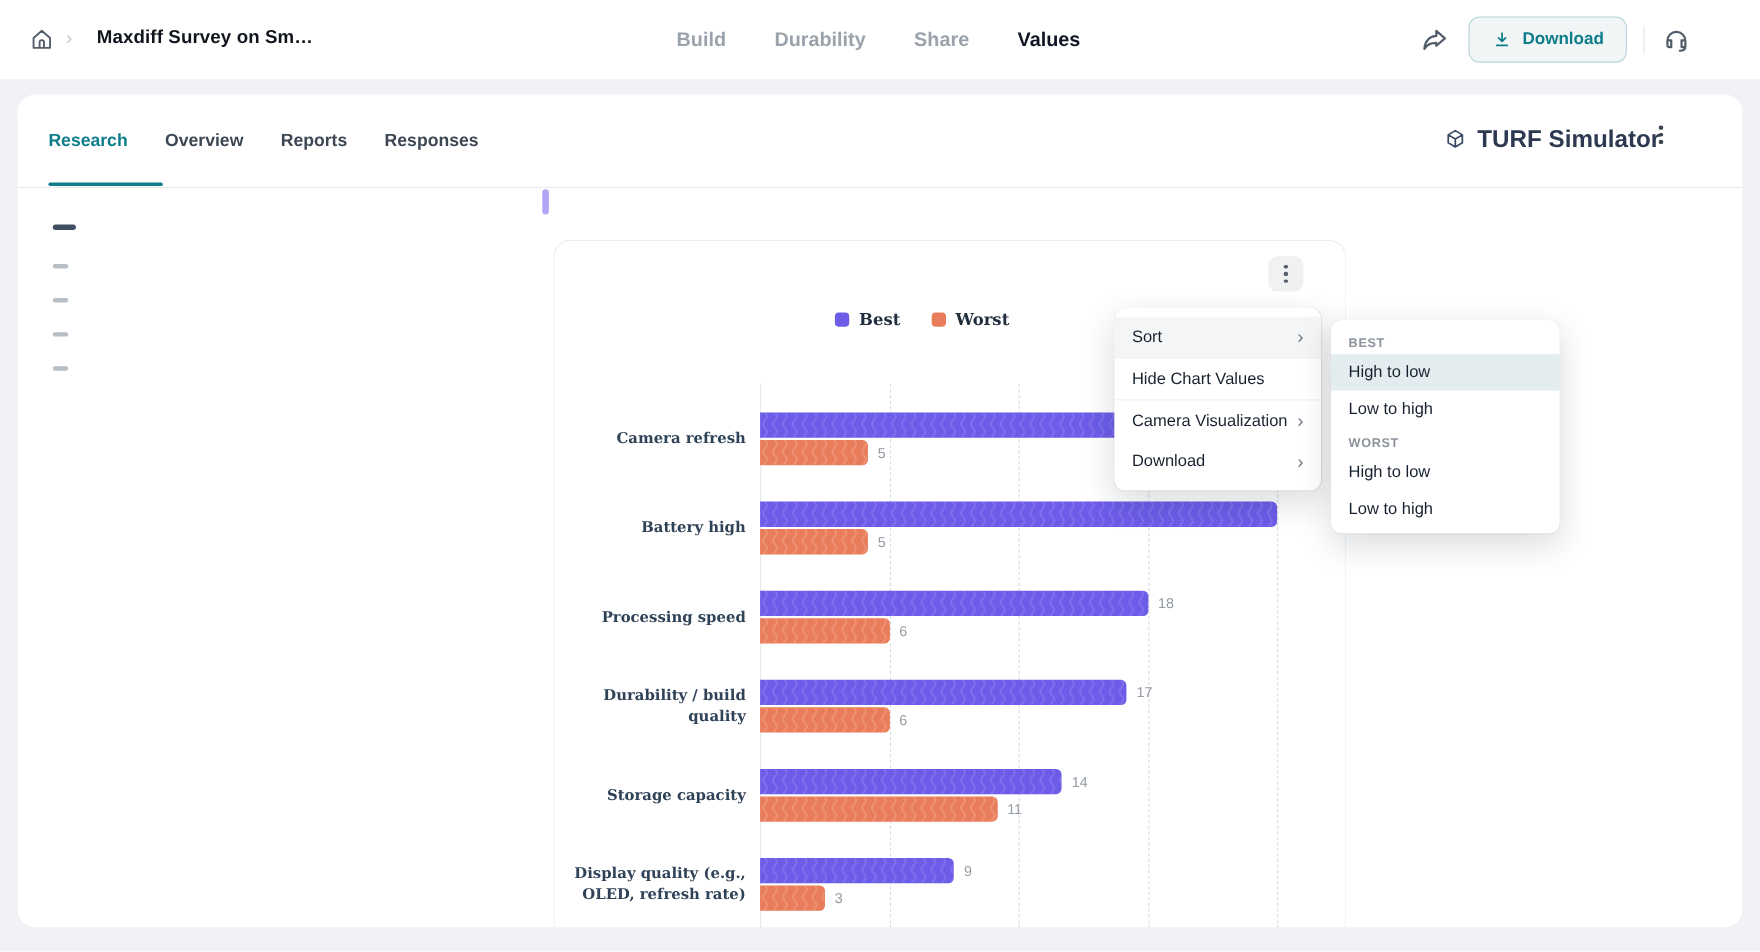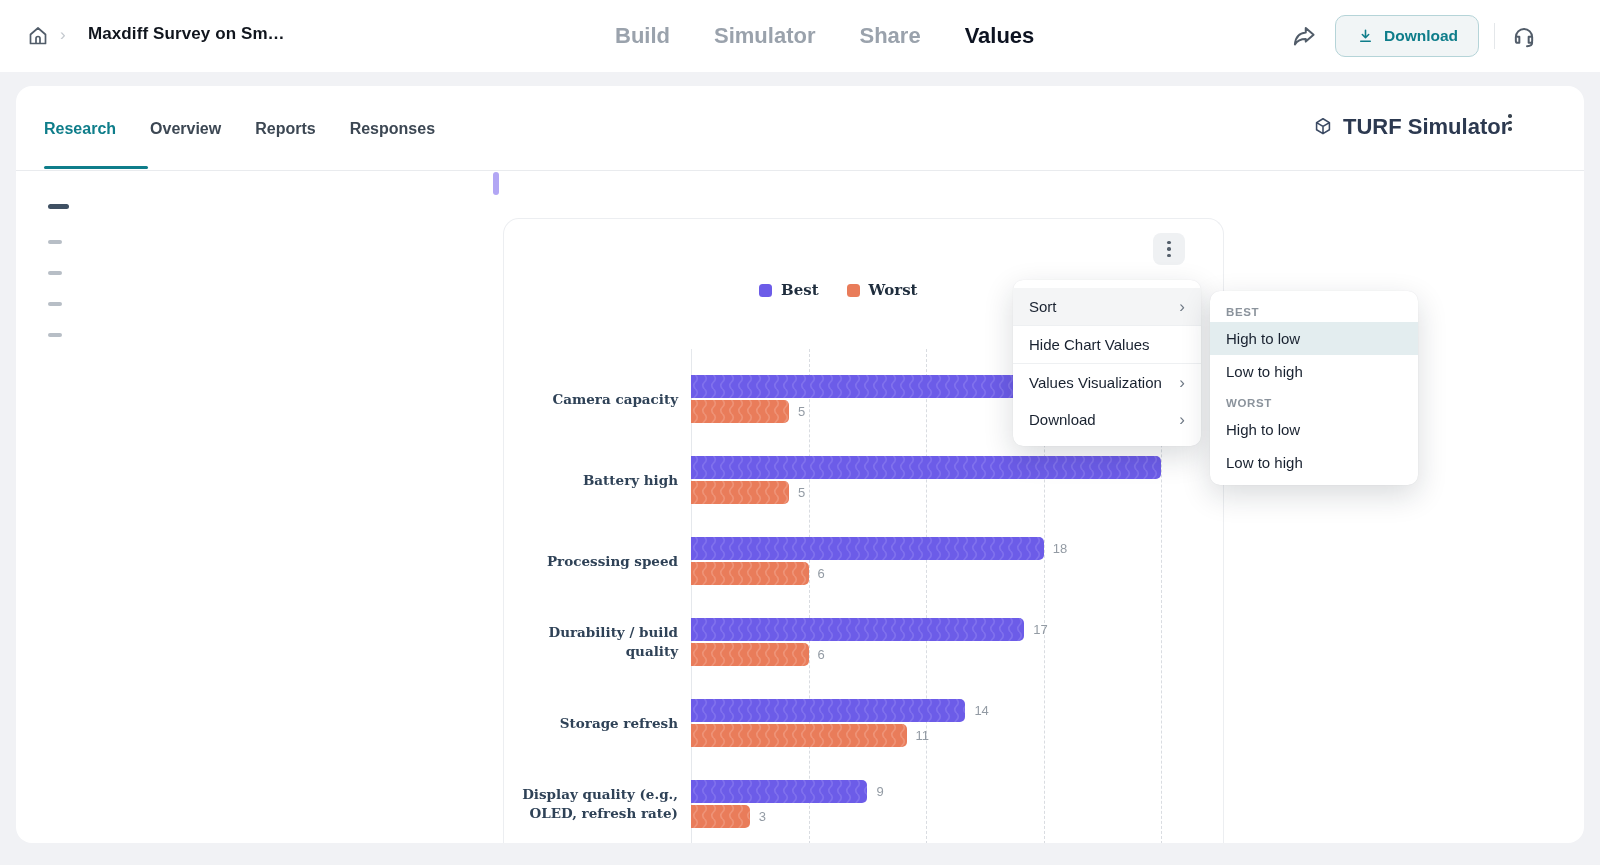--- a/index.html
+++ b/index.html
@@ -7,21 +7,21 @@
   body { font-family:"Liberation Sans", sans-serif; background:#f1f2f5; position:relative; overflow:hidden; }
 
   .page { position:absolute; inset:0; width:1600px; height:865px; }
 
   
   .header { position:absolute; left:0; top:0; width:1600px; height:72px; background:#ffffff; display:flex; align-items:center; }
   .home-btn { position:absolute; left:26px; top:24px; width:24px; height:24px; cursor:pointer; }
   .crumb-chev { position:absolute; left:60px; top:25px; font-size:17px; color:#c3c8ce; }
   .doc-title { position:absolute; left:88px; top:24px; font-size:17px; font-weight:700; color:#10151d; letter-spacing:.1px; }
   .topnav { position:absolute; left:615px; top:0; height:72px; display:flex; align-items:center; gap:44px; }
-  .topnav .nav-item { font-size:22px; font-weight:600; color:#9aa2ac; cursor:pointer;text-align:center; }
+  .topnav .nav-item { font-size:18px; font-weight:600; color:#9aa2ac; cursor:pointer;text-align:center; }
   .topnav .nav-item.active { color:#0d1321; font-weight:700; }
   .share-btn { position:absolute; left:1290px; top:22px; width:28px; height:28px; cursor:pointer; }
   .download-btn { position:absolute; left:1335px; top:15px; height:42px; padding:0 20px; display:flex; align-items:center; gap:9px;
     background:#f1f5f6; border:1.5px solid #b5d4d8; border-radius:10px; color:#0e7d8a; font-size:15.5px; font-weight:700; cursor:pointer; }
   .hdr-divider { position:absolute; left:1494px; top:23px; width:1px; height:26px; background:#e4e7ea; }
   .headset-btn { position:absolute; left:1510px; top:22px; width:28px; height:28px; cursor:pointer; }
 
   
   .main-card { position:absolute; left:16px; top:86px; width:1568px; height:757px; background:#ffffff; border-radius:16px; overflow:hidden; }
   .tabs { position:absolute; left:28px; top:22px; display:flex; gap:34px; align-items:center; height:42px; }
@@ -85,21 +85,21 @@
   <div class="header">
     <div class="home-btn">
       <svg viewBox="0 0 24 24" width="24" height="24">
           <path class="stroke-ic" d="M4.5 10.5 L12 4 L19.5 10.5 V19.5 H4.5 Z M10 19.5 v-5 a2 2 0 0 1 4 0 v5"></path>
         </svg>
     </div>
     <span class="crumb-chev">›</span>
     <div class="doc-title">Maxdiff Survey on Sm…</div>
     <div class="topnav" id="topnav">
         <span class="nav-item">Build</span>
-        <span class="nav-item">Simulator</span>
+        <span class="nav-item">Durability</span>
         <span class="nav-item">Share</span>
         <span class="nav-item active">Values</span>
       </div>
     <div class="share-btn">
       <svg viewBox="0 0 24 24" width="28" height="28">
           <path class="stroke-ic" d="M13.5 14.6 C8.6 14.6 5.9 16.5 4.2 19.2 4.7 13 8.3 9.4 13.5 9.1 V5.2 L20.2 11 13.5 16.8 Z"></path>
         </svg>
     </div>
     <button class="download-btn">
       <svg viewBox="0 0 24 24" width="19" height="19">
@@ -160,21 +160,21 @@
             <span class="leg-swatch" style="background:#e97c5a"></span>
             <span class="leg-label">Worst</span>
           </div>
         </div>
       <div id="plot">
           <div class="gridline axis" style="left: 187px;"></div>
           <div class="gridline" style="left: 304.6px;"></div>
           <div class="gridline" style="left: 422.2px;"></div>
           <div class="gridline" style="left: 539.8px;"></div>
           <div class="gridline" style="left: 657.4px;"></div>
-          <div class="cat-label" style="top: 151px;">Camera capacity</div>
+          <div class="cat-label" style="top: 151px;">Camera refresh</div>
           <div class="bar" style="left: 187px; top: 156px; width: 490px; background: rgb(108, 92, 232);">
             <svg width="100%" height="100%">
               <defs>
                 <pattern id="wv0_0" width="9" height="14" patternUnits="userSpaceOnUse">
                   <path d="M4.5 0 Q8 3.5 4.5 7 T4.5 14" fill="none" stroke="#8678ef" stroke-width="1.6" opacity="0.75"></path>
                 </pattern>
               </defs>
               <rect width="100%" height="100%" fill="url(#wv0_0)"></rect>
             </svg>
           </div>
@@ -250,21 +250,21 @@
             <svg width="100%" height="100%">
               <defs>
                 <pattern id="wv3_1" width="9" height="14" patternUnits="userSpaceOnUse">
                   <path d="M4.5 0 Q8 3.5 4.5 7 T4.5 14" fill="none" stroke="#f09a80" stroke-width="1.6" opacity="0.75"></path>
                 </pattern>
               </defs>
               <rect width="100%" height="100%" fill="url(#wv3_1)"></rect>
             </svg>
           </div>
           <span class="val-label" style="left: 313.6px; top: 428px;">6</span>
-          <div class="cat-label" style="top: 475px;">Storage refresh</div>
+          <div class="cat-label" style="top: 475px;">Storage capacity</div>
           <div class="bar" style="left: 187px; top: 480px; width: 274.4px; background: rgb(108, 92, 232);">
             <svg width="100%" height="100%">
               <defs>
                 <pattern id="wv4_0" width="9" height="14" patternUnits="userSpaceOnUse">
                   <path d="M4.5 0 Q8 3.5 4.5 7 T4.5 14" fill="none" stroke="#8678ef" stroke-width="1.6" opacity="0.75"></path>
                 </pattern>
               </defs>
               <rect width="100%" height="100%" fill="url(#wv4_0)"></rect>
             </svg>
           </div>
@@ -311,21 +311,21 @@
       <div class="m-item hovered">
         <span>Sort</span>
         <span class="chev">›</span>
       </div>
       <div class="m-divider"></div>
       <div class="m-item">
         <span>Hide Chart Values</span>
       </div>
       <div class="m-divider"></div>
       <div class="m-item">
-        <span>Values Visualization</span>
+        <span>Camera Visualization</span>
         <span class="chev">›</span>
       </div>
       <div class="m-item">
         <span>Download</span>
         <span class="chev">›</span>
       </div>
     </div>
 
   <div class="menu" id="sort-submenu">
       <div class="sm-header">BEST</div>

